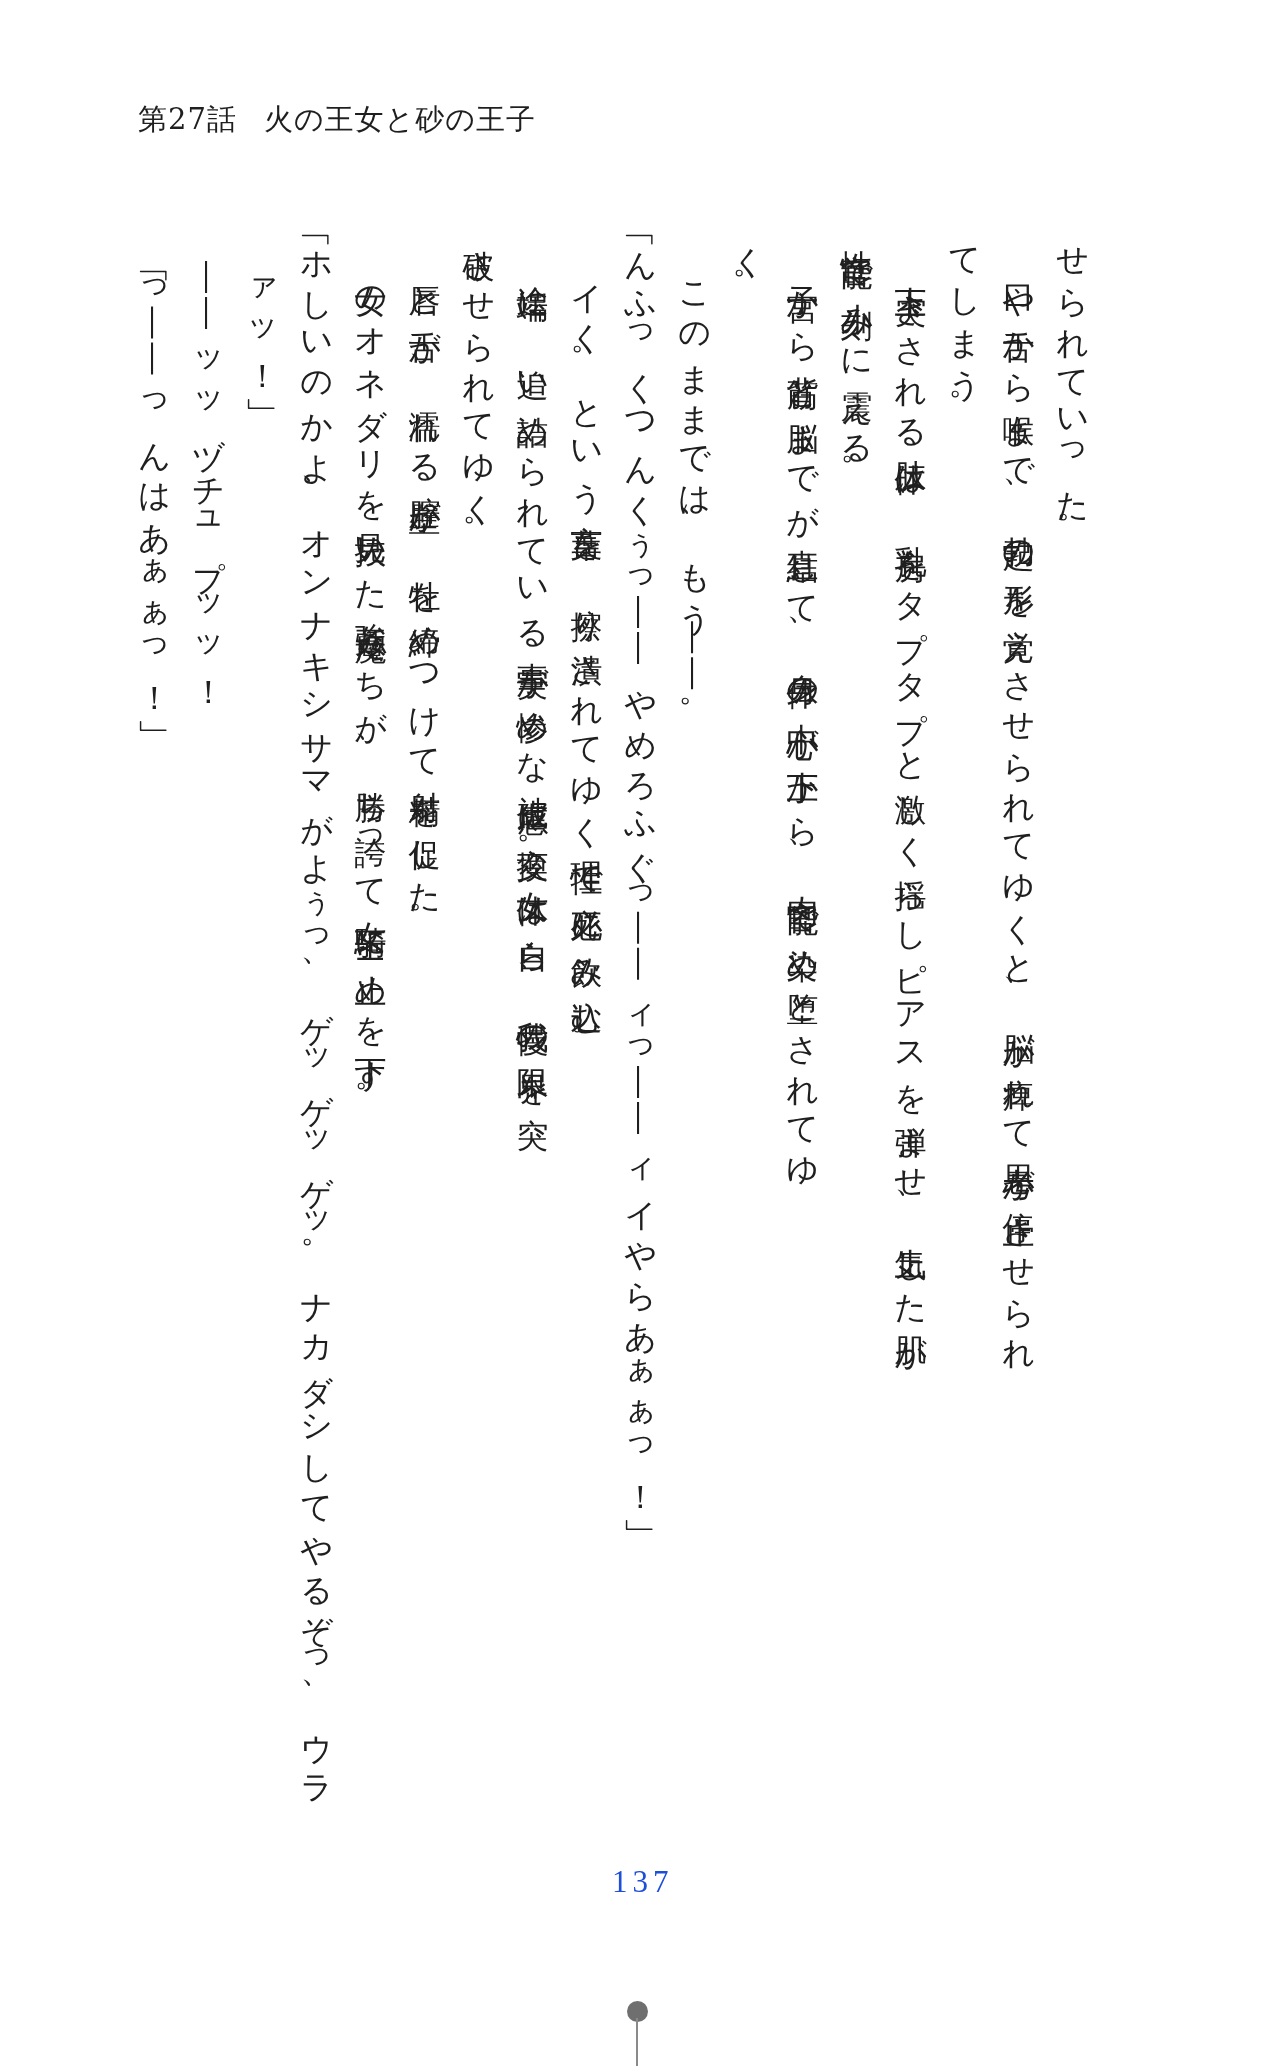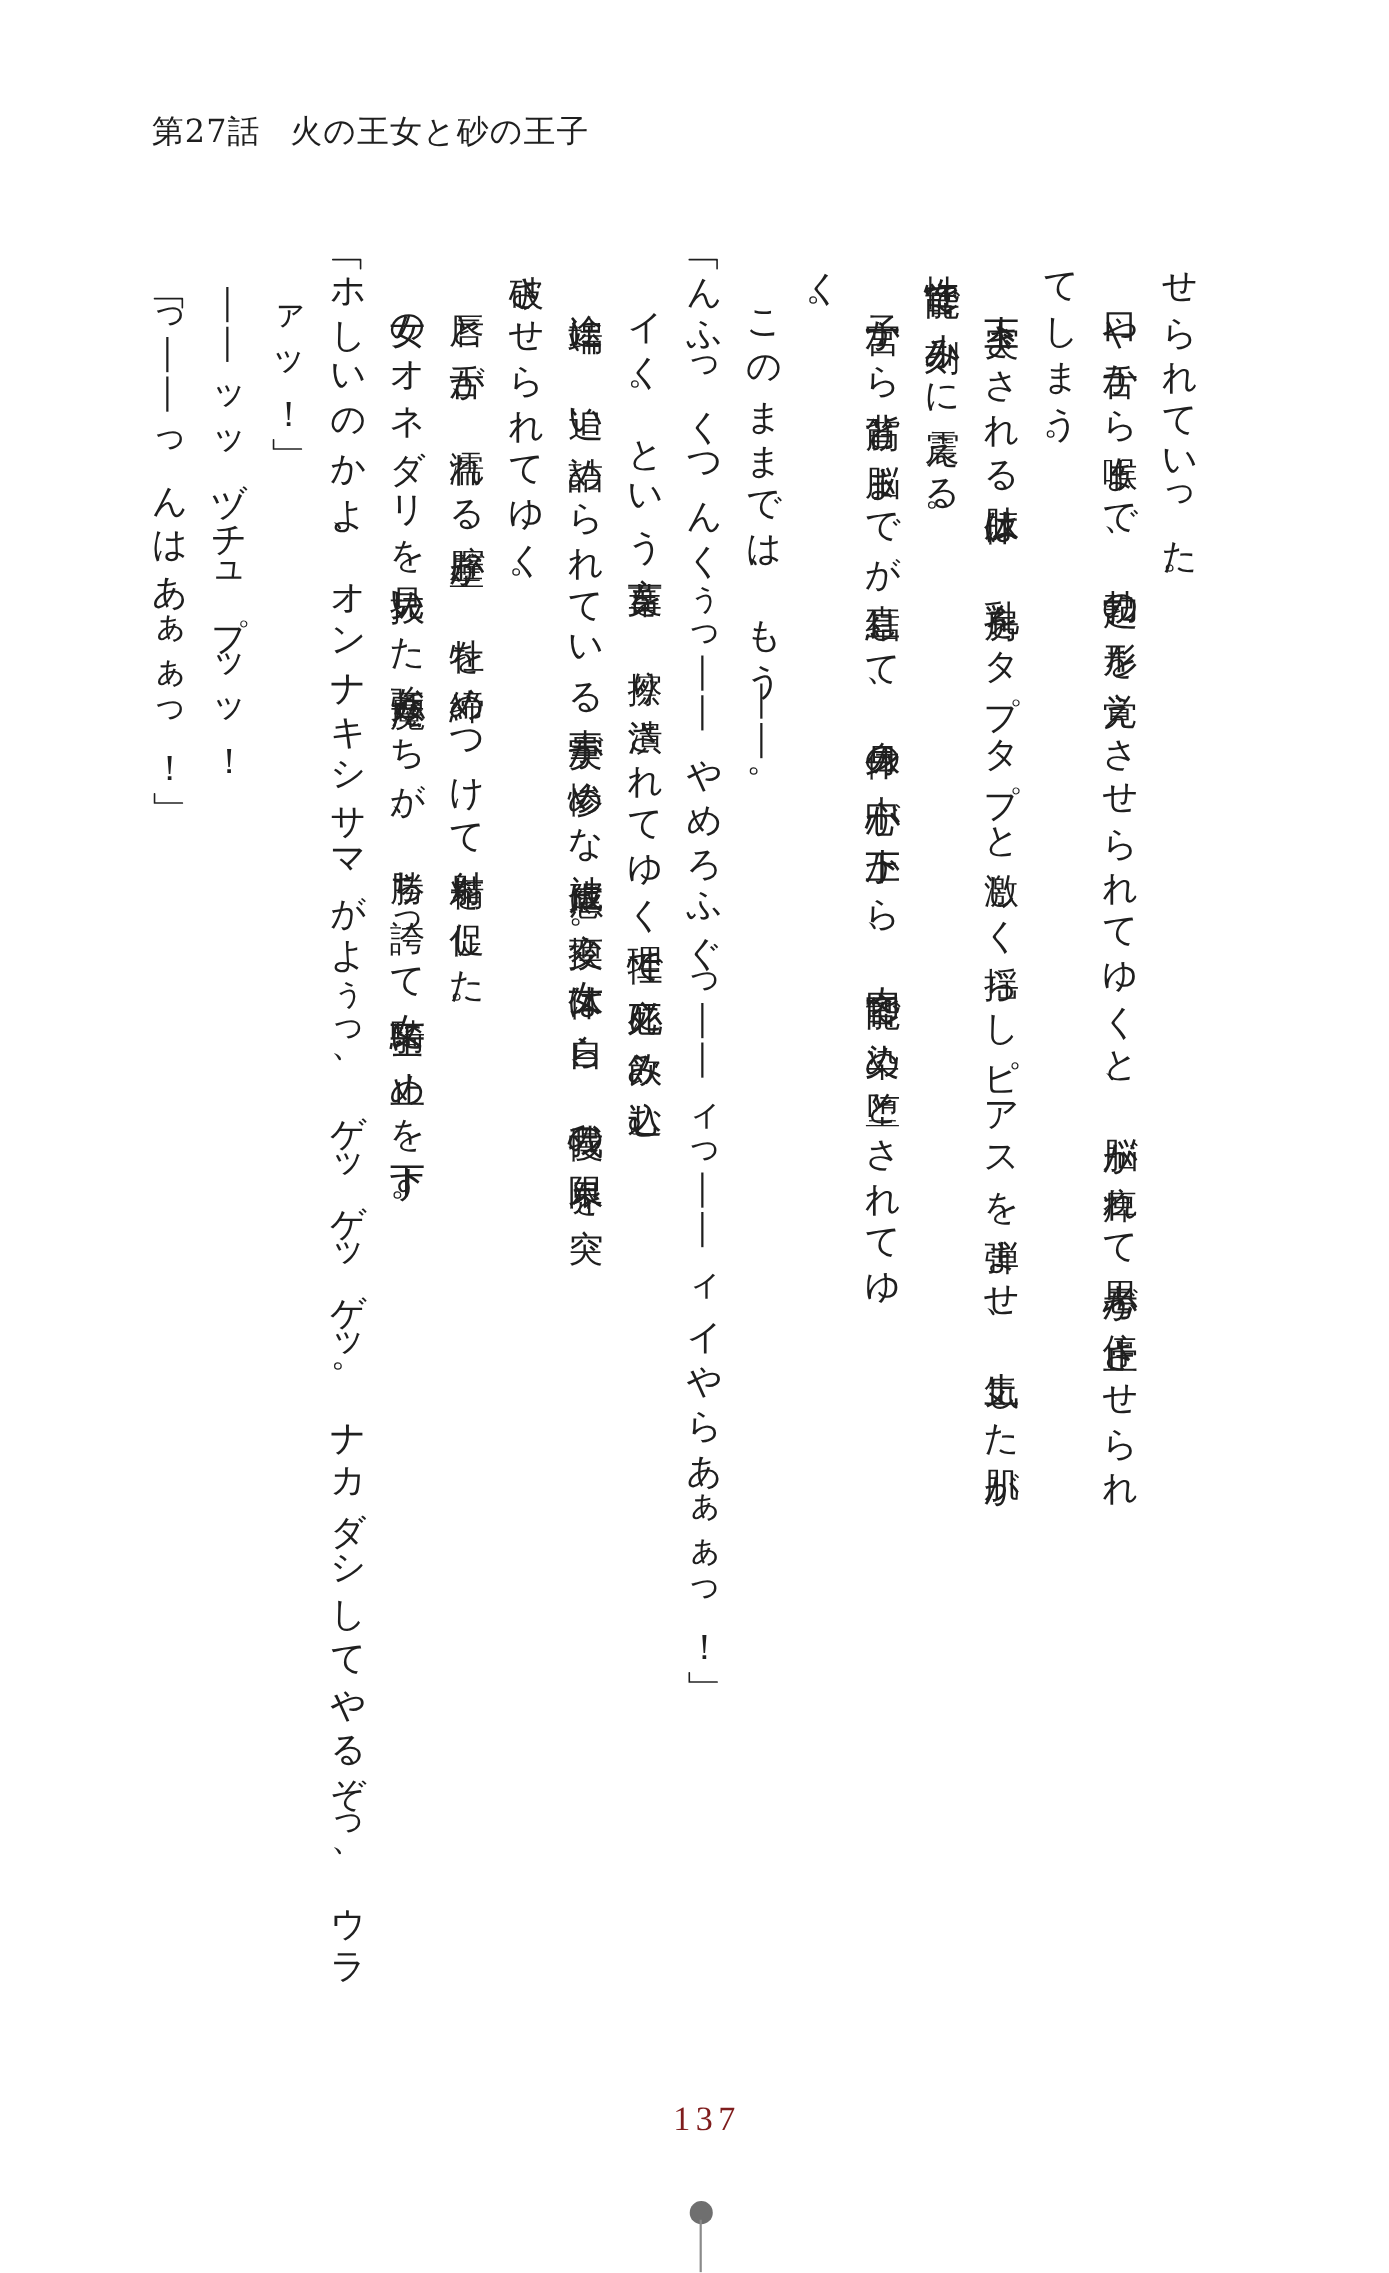--- a/index.html
+++ b/index.html
@@ -44,24 +44,24 @@
   #text-block p {
     margin: 0;
     padding: 0;
     height: 100%;
   }
   #text-block p.indent { text-indent: 36px; }
   
   #folio {
     position: absolute;
     left: 612px;
-    top: 1908px;
+    top: 1864px;
     font-size: 31px;
     letter-spacing: 5px;
-    color: #7f1d1d;
+    color: #1d4ed8;
     font-family: "Liberation Serif", "DejaVu Serif", serif;
   }
   
   #ornament-dot {
     position: absolute;
     left: 627px;
     top: 2001px;
     width: 21px;
     height: 21px;
     border-radius: 50%;

